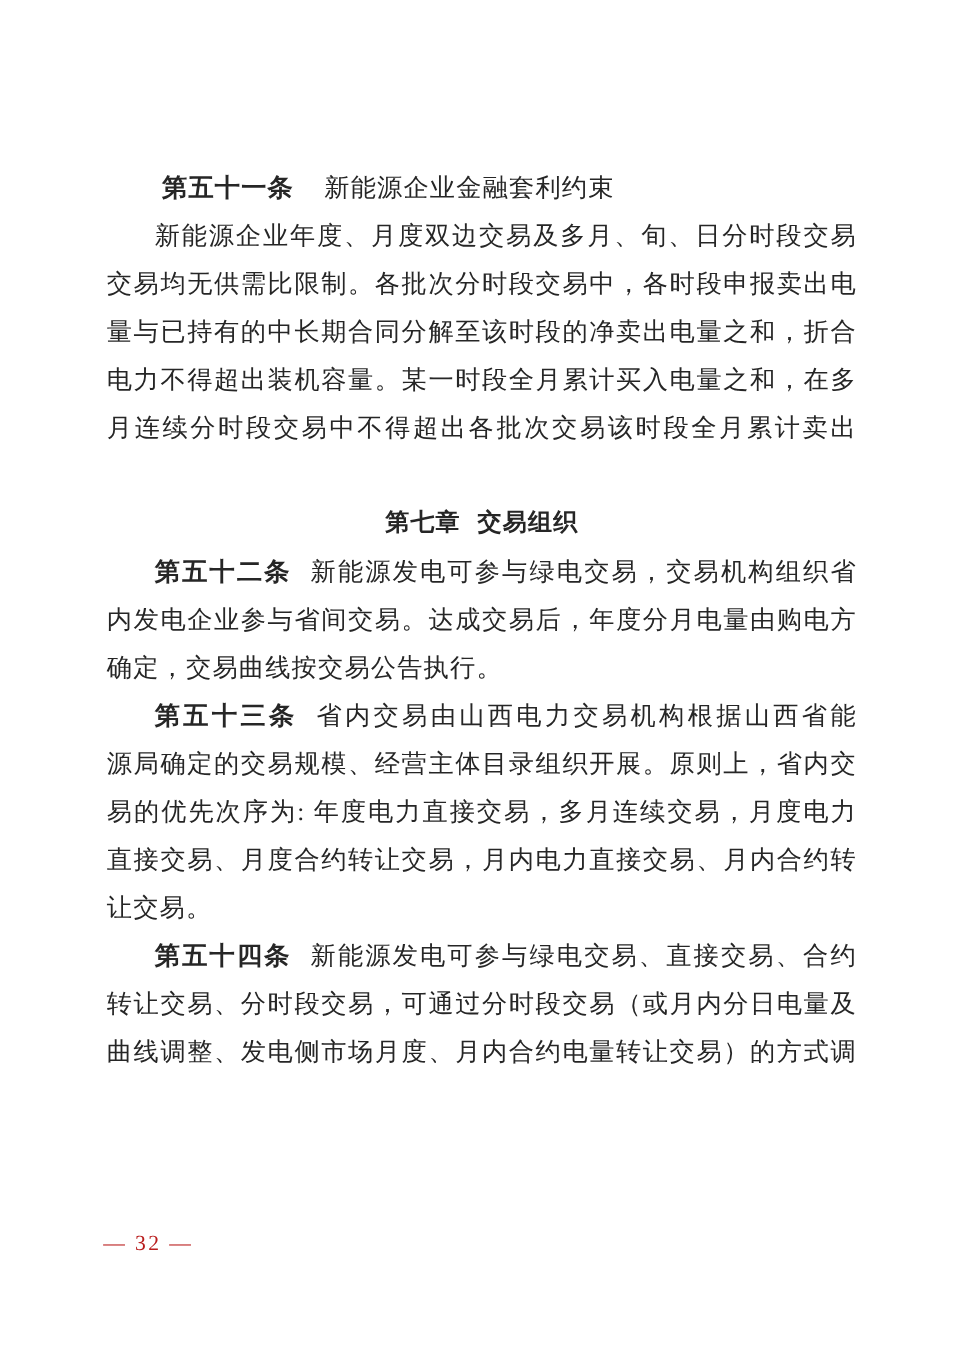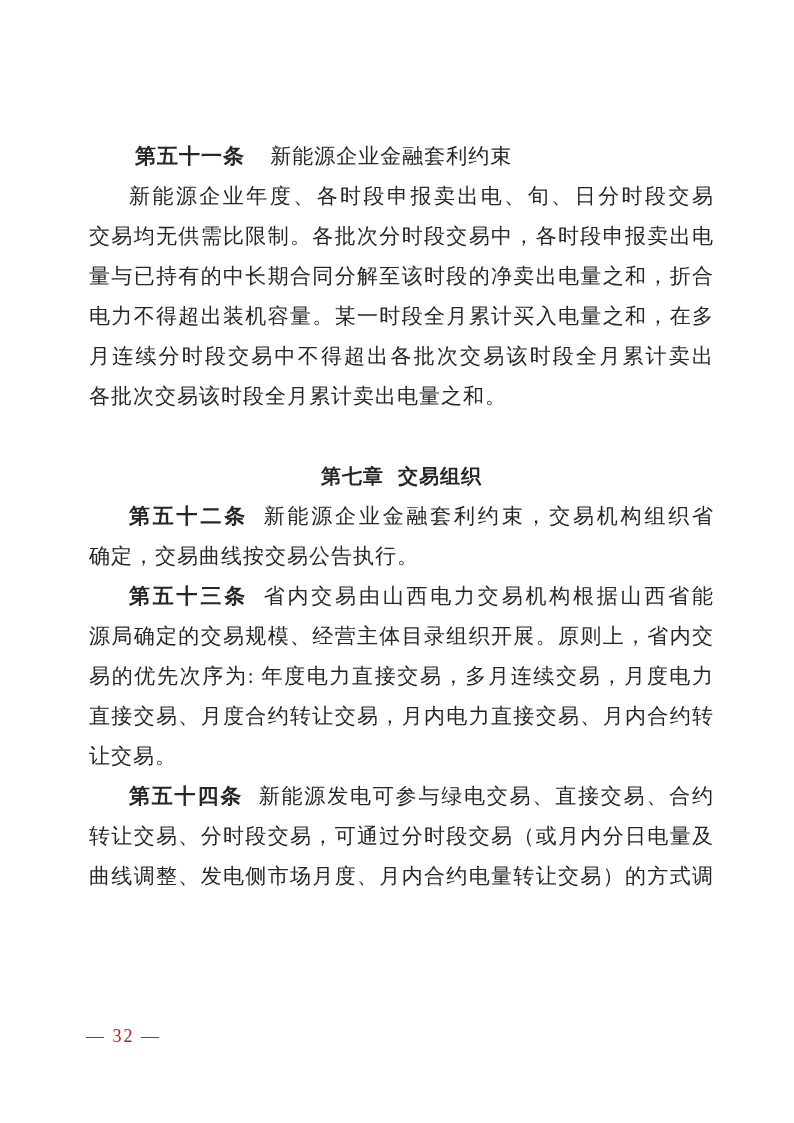--- a/index.html
+++ b/index.html
@@ -62,32 +62,32 @@
   }
 </style>
 </head>
 <body>
 
 <div class="page">
   <div class="content">
 
     <div class="line indent-title"><span class="art-num wide">第五十一条</span><span>新能源企业金融套利约束</span></div>
 
-    <div class="line indent jfull">新能源企业年度、各时段申报卖出电、旬、日分时段交易</div>
+    <div class="line indent jfull">新能源企业年度、月度双边交易及多月、旬、日分时段交易</div>
     <div class="line jfull">交易均无供需比限制。各批次分时段交易中，各时段申报卖出电</div>
     <div class="line jfull">量与已持有的中长期合同分解至该时段的净卖出电量之和，折合</div>
     <div class="line jfull">电力不得超出装机容量。某一时段全月累计买入电量之和，在多</div>
     <div class="line jfull">月连续分时段交易中不得超出各批次交易该时段全月累计卖出</div>
-    <div class="line">各批次交易该时段全月累计卖出电量之和。</div>
 
     <div class="line blank"></div>
 
     <div class="line chapter"><span class="chapter-num">第七章</span><span>交易组织</span></div>
 
-    <div class="line indent jfull"><span class="art-num">第五十二条</span><span>新能源企业金融套利约束，交易机构组织省</span></div>
+    <div class="line indent jfull"><span class="art-num">第五十二条</span><span>新能源发电可参与绿电交易，交易机构组织省</span></div>
+    <div class="line jfull">内发电企业参与省间交易。达成交易后，年度分月电量由购电方</div>
     <div class="line">确定，交易曲线按交易公告执行。</div>
 
     <div class="line indent jfull"><span class="art-num">第五十三条</span><span>省内交易由山西电力交易机构根据山西省能</span></div>
     <div class="line jfull">源局确定的交易规模、经营主体目录组织开展。原则上，省内交</div>
     <div class="line jfull">易的优先次序为: 年度电力直接交易，多月连续交易，月度电力</div>
     <div class="line jfull">直接交易、月度合约转让交易，月内电力直接交易、月内合约转</div>
     <div class="line">让交易。</div>
 
     <div class="line indent jfull"><span class="art-num">第五十四条</span><span>新能源发电可参与绿电交易、直接交易、合约</span></div>
     <div class="line jfull">转让交易、分时段交易，可通过分时段交易（或月内分日电量及</div>

